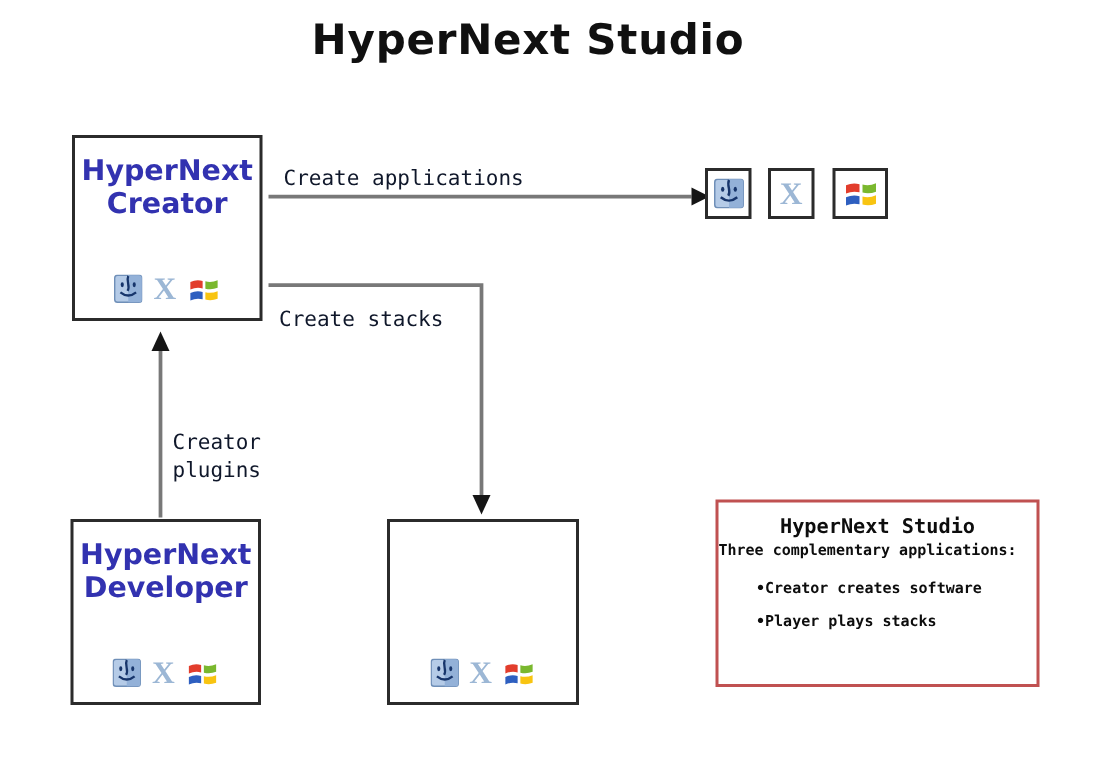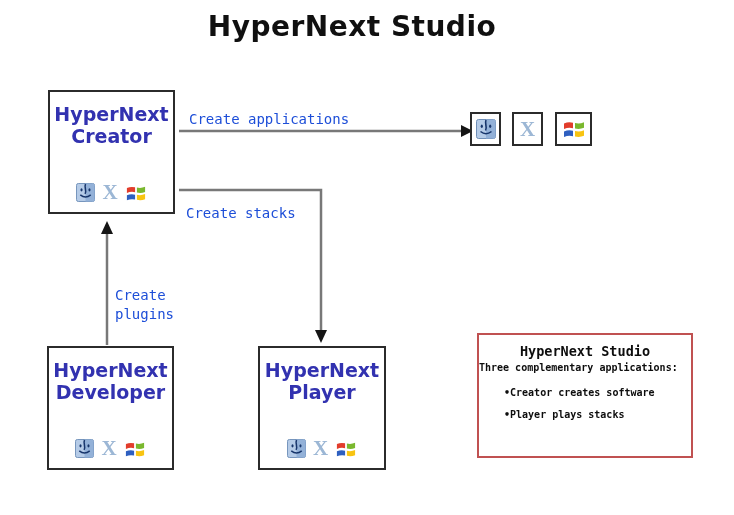--- a/index.html
+++ b/index.html
@@ -20,21 +20,21 @@
     margin-top:11px;text-align:center;
     font-family:"DejaVu Sans",sans-serif;font-weight:bold;font-size:19px;line-height:1.18;
     color:#3232b0;
   }
   .node-icons{
     position:absolute;bottom:9px;left:0;width:100%;
     display:flex;justify-content:center;align-items:center;gap:7px;
   }
   .edge-label{
     position:absolute;font-family:"DejaVu Sans Mono",monospace;
-    font-size:14px;color:#1d4ed8;line-height:1.35;
+    font-size:14px;color:#0f172a;line-height:1.35;
   }
   .osx-x{
     font-family:"Liberation Serif",serif;font-weight:bold;
     font-size:21px;color:#9cb7d5;line-height:1;
   }
   .target-chip{
     position:absolute;top:112px;height:34px;border:2px solid #2b2b2b;background:#fff;
     box-sizing:border-box;display:flex;align-items:center;justify-content:center;
   }
   .info-box{
@@ -70,21 +70,21 @@
 
     <polyline points="179,190 321,190 321,331" fill="none" stroke="#787878" stroke-width="2.5"></polyline>
     <polygon points="315,330 327,330 321,343" fill="#151515"></polygon>
 
     <line x1="107" y1="345" x2="107" y2="234" stroke="#787878" stroke-width="2.5"></line>
     <polygon points="101,234 113,234 107,221" fill="#151515"></polygon>
   </svg>
 
   <div class="edge-label" style="left:189px;top:110px;">Create applications</div>
   <div class="edge-label" style="left:186px;top:168px;margin-top:36px;">Create stacks</div>
-  <div class="edge-label" style="left:115px;top:286px;width:64px;">Create plugins</div>
+  <div class="edge-label" style="left:115px;top:286px;width:64px;">Creator plugins</div>
 
   <div class="node" style="left:48px;top:90px;width:127px;height:124px;">
     <div class="node-title">HyperNext Creator</div>
     <div class="node-icons">
       <svg viewBox="0 0 20 20" width="19" height="19">
         <rect x="0.5" y="0.5" width="19" height="19" rx="2" fill="#b5cbe7" stroke="#6f8fb8" stroke-width="1"></rect>
         <path d="M10,0.5 h7.5 a2,2 0 0 1 2,2 v15 a2,2 0 0 1 -2,2 h-7.5 Z" fill="#93b1d8"></path>
         <path d="M10,1 C8.2,5 11.8,8 9.5,11.5" fill="none" stroke="#17356b" stroke-width="1.6"></path>
         <ellipse cx="5.8" cy="7.2" rx="1.1" ry="1.7" fill="#17356b"></ellipse>
         <ellipse cx="14.2" cy="7.2" rx="1.1" ry="1.7" fill="#17356b"></ellipse>
@@ -115,21 +115,20 @@
       <svg viewBox="0 0 24 22" width="22" height="20">
         <path d="M2,5.5 Q6.5,3.5 11,4.8 L11,10.2 Q6.5,9 2,11 Z" fill="#e23d2c"></path>
         <path d="M13,5 Q17.5,6.2 22,4.2 L22,9.8 Q17.5,11.6 13,10.4 Z" fill="#7ab82e"></path>
         <path d="M2,13.5 Q6.5,11.5 11,12.8 L11,18.2 Q6.5,17 2,19 Z" fill="#2e5fc0"></path>
         <path d="M13,13 Q17.5,14.2 22,12.2 L22,17.8 Q17.5,19.6 13,18.4 Z" fill="#f8c411"></path>
       </svg>
     </div>
   </div>
 
   <div class="node" style="left:258px;top:346px;width:128px;height:124px;">
-    <div class="node-title">HyperNext Player</div>
     <div class="node-icons">
       <svg viewBox="0 0 20 20" width="19" height="19">
         <rect x="0.5" y="0.5" width="19" height="19" rx="2" fill="#b5cbe7" stroke="#6f8fb8" stroke-width="1"></rect>
         <path d="M10,0.5 h7.5 a2,2 0 0 1 2,2 v15 a2,2 0 0 1 -2,2 h-7.5 Z" fill="#93b1d8"></path>
         <path d="M10,1 C8.2,5 11.8,8 9.5,11.5" fill="none" stroke="#17356b" stroke-width="1.6"></path>
         <ellipse cx="5.8" cy="7.2" rx="1.1" ry="1.7" fill="#17356b"></ellipse>
         <ellipse cx="14.2" cy="7.2" rx="1.1" ry="1.7" fill="#17356b"></ellipse>
         <path d="M4.5,12.5 Q10,17 15.5,12.5" fill="none" stroke="#17356b" stroke-width="1.6"></path>
       </svg>
       <span class="osx-x">X</span>

